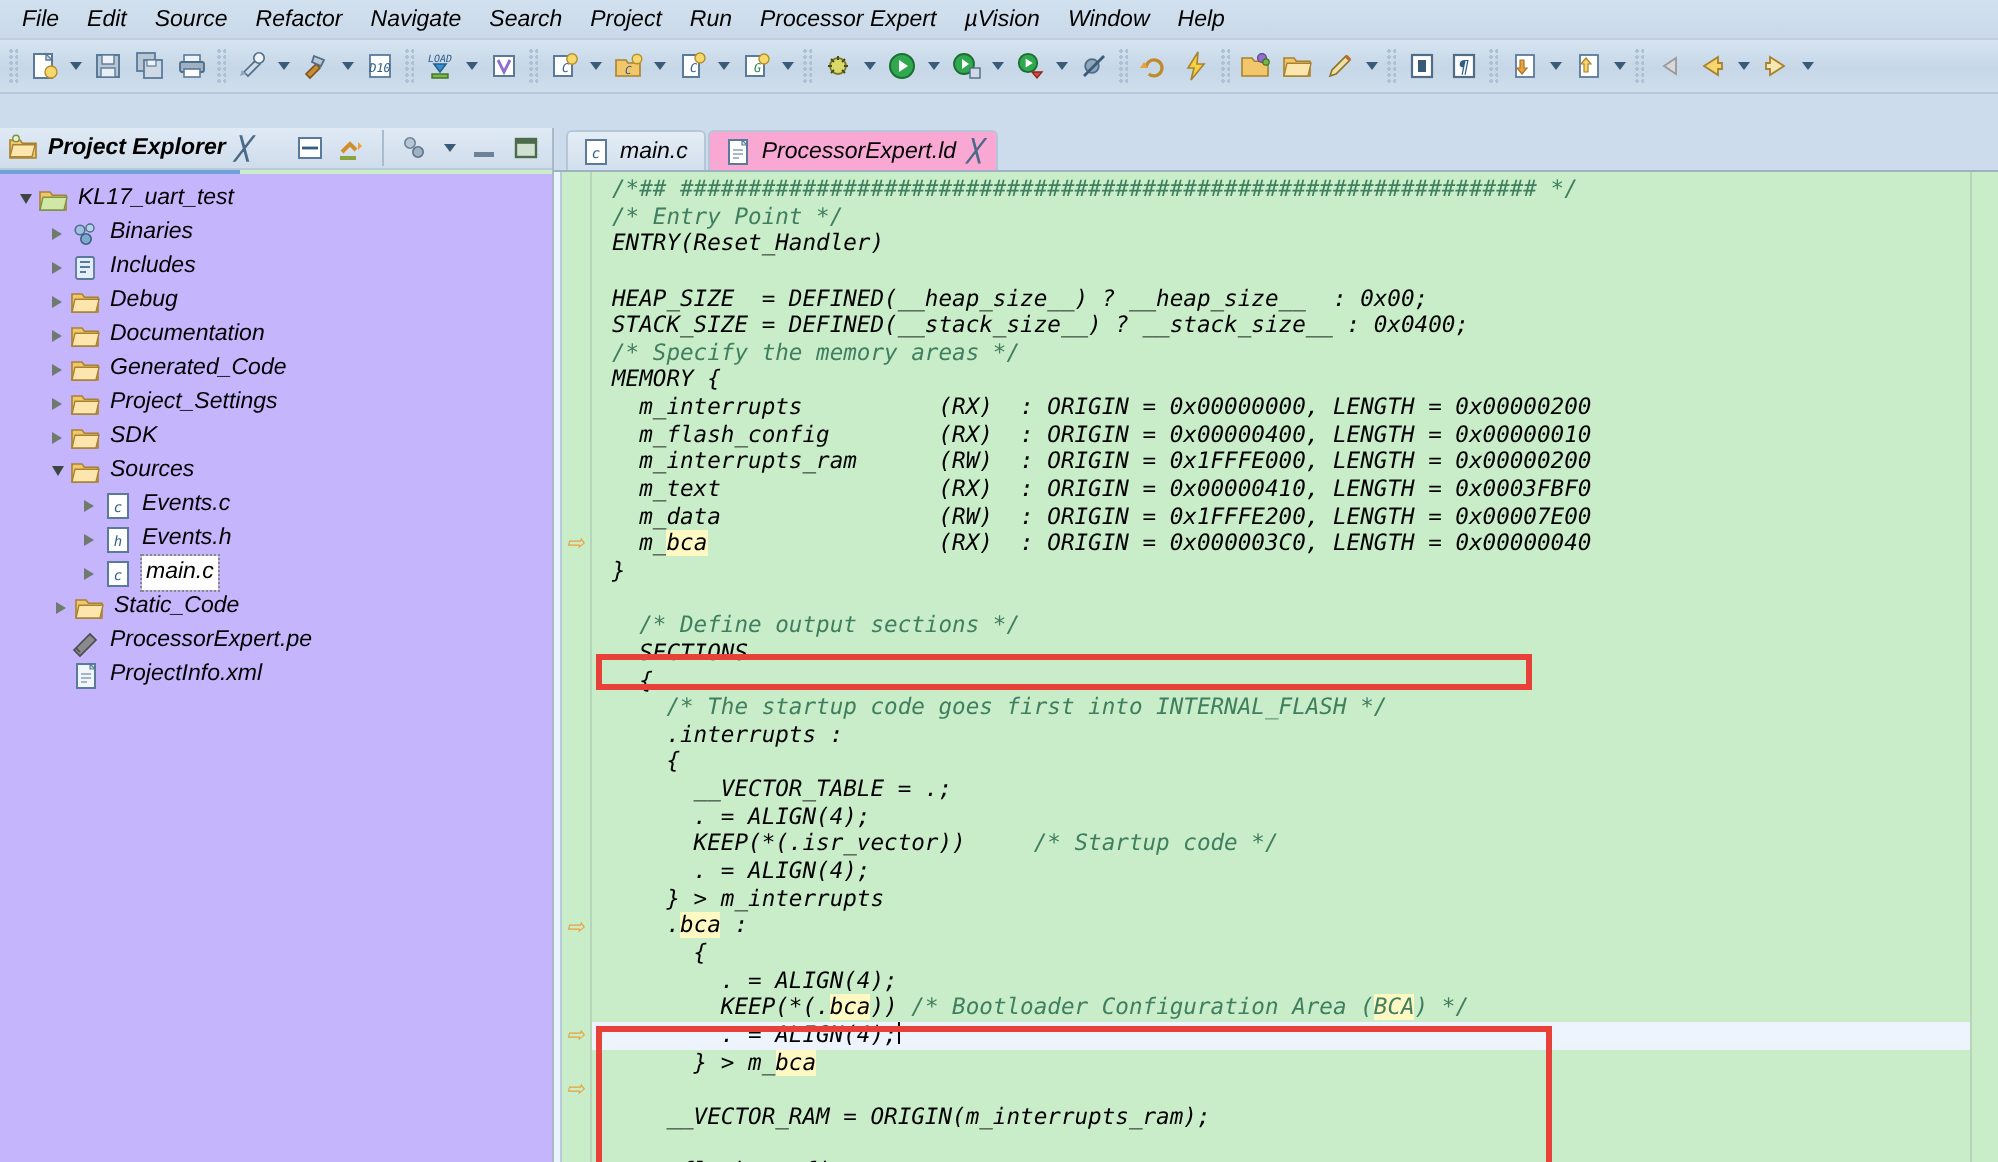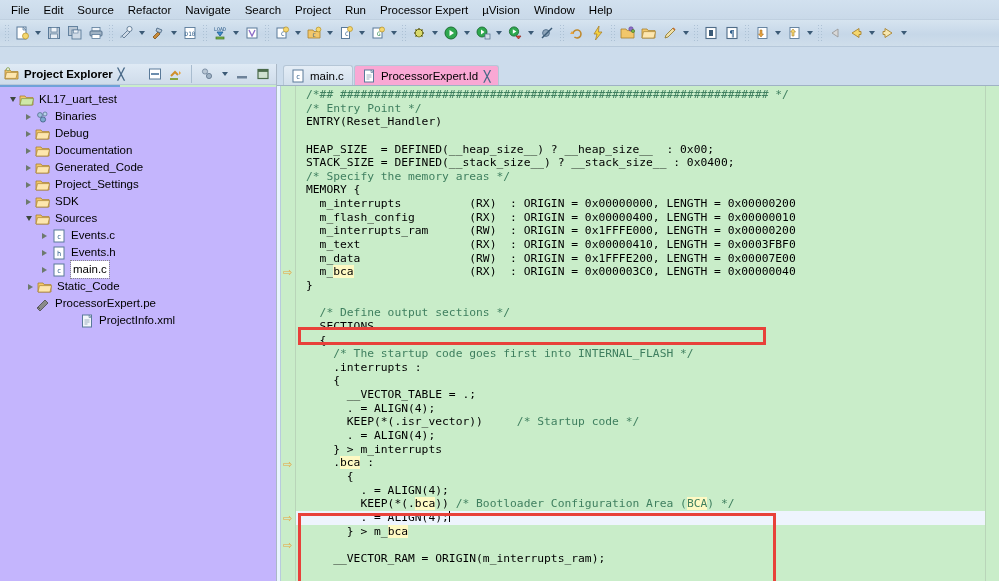--- a/index.html
+++ b/index.html
@@ -4,21 +4,21 @@
 <style>
   * { box-sizing: border-box; }
   html, body {
     margin: 0; padding: 0;
     width: 999px; height: 581px;
     overflow: hidden;
     font-family: "Liberation Sans", sans-serif;
     font-size: 11px;
     background: #ffffff;
   }
-  #app { position: relative; width: 999px; height: 468px; background: #ccdcec; }
+  #app { position: relative; width: 999px; height: 468px; background: #ccdcec; font-style: italic; }
 
   
   .menubar {
     height: 20px; width: 999px;
     background: linear-gradient(to bottom,#d2e1ef 0%,#c9d9e9 100%);
     display: flex; align-items: center;
     padding-left: 4px;
     border-bottom: 1px solid #c0d0e0;
   }
   .menu-item {
@@ -408,20 +408,30 @@
                 <circle cx="10" cy="5" r="2" fill="#b9d2ea" stroke="#4f6c88" stroke-width=".7"></circle>
                 <circle cx="8" cy="10.5" r="2.6" fill="#7ea8d0" stroke="#3d5f80" stroke-width=".8"></circle>
               </svg>
             </span>
             <span class="tlabel">Binaries</span>
           </div>
           <div class="tnode" style="padding-left: 22px;">
             <span class="twist closed"></span>
             <span>
               <svg class="tree-icon" viewBox="0 0 16 16">
+                <rect x="3" y="2.5" width="9" height="11" rx="1" fill="#e3eef8" stroke="#5a7a99" stroke-width=".9"></rect>
+                <path d="M5 5h5M5 7.5h5M5 10h3" stroke="#5a7a99" stroke-width=".9"></path>
+              </svg>
+            </span>
+            <span class="tlabel">Includes</span>
+          </div>
+          <div class="tnode" style="padding-left: 22px;">
+            <span class="twist closed"></span>
+            <span>
+              <svg class="tree-icon" viewBox="0 0 16 16">
                 <path d="M1 4h5l1.2 1.6H14V13H1z" fill="#f2c76b" stroke="#a8822f" stroke-width=".8"></path>
                 <path d="M2.5 6.6h12L13 13H1z" fill="#fde6ae" stroke="#a8822f" stroke-width=".7"></path>
               </svg>
             </span>
             <span class="tlabel">Debug</span>
           </div>
           <div class="tnode" style="padding-left: 22px;">
             <span class="twist closed"></span>
             <span>
               <svg class="tree-icon" viewBox="0 0 16 16">
@@ -514,21 +524,21 @@
           <div class="tnode" style="padding-left: 22px;">
             <span class="twist"></span>
             <span>
               <svg class="tree-icon" viewBox="0 0 16 16">
                 <path d="M2 12l8-8 3 3-8 8z" fill="#8a8a8a" stroke="#4a4a4a" stroke-width=".8"></path>
                 <path d="M3 11l2 2" stroke="#4a4a4a" stroke-width=".8"></path>
               </svg>
             </span>
             <span class="tlabel">ProcessorExpert.pe</span>
           </div>
-          <div class="tnode" style="padding-left: 22px; margin-left: 44px;">
+          <div class="tnode" style="padding-left: 22px;">
             <span class="twist"></span>
             <span>
               <svg class="tree-icon" viewBox="0 0 16 16">
                 <rect x="3.5" y="2" width="9" height="12" fill="#f2f6fa" stroke="#5a7a99" stroke-width="1"></rect>
                 <path d="M10 2l2.5 2.5H10z" fill="#cfdae6" stroke="#5a7a99" stroke-width=".6"></path>
                 <path d="M5.5 7h5M5.5 9h5M5.5 11h3" stroke="#8aa0b4" stroke-width=".8"></path>
               </svg>
             </span>
             <span class="tlabel">ProjectInfo.xml</span>
           </div>

